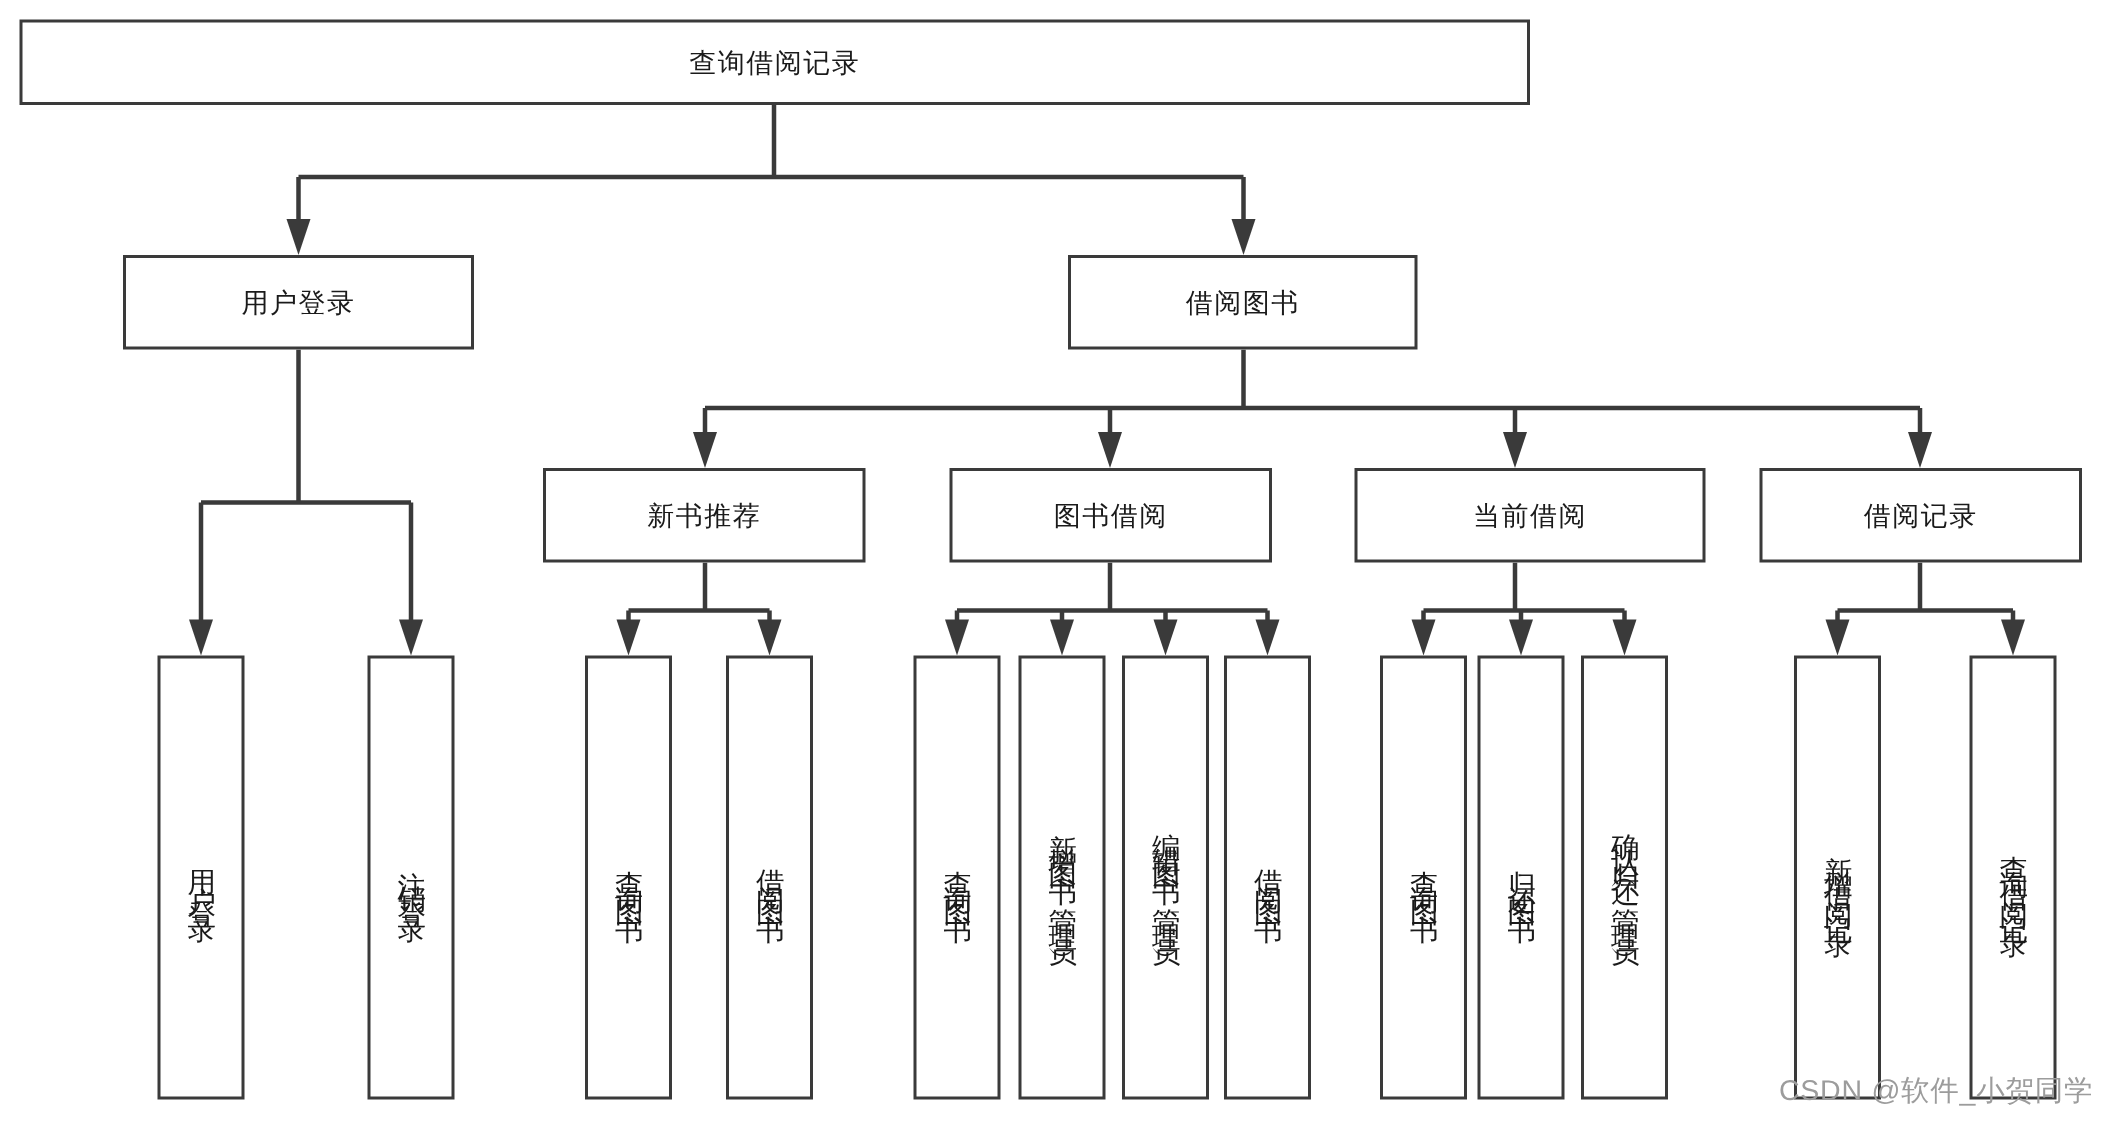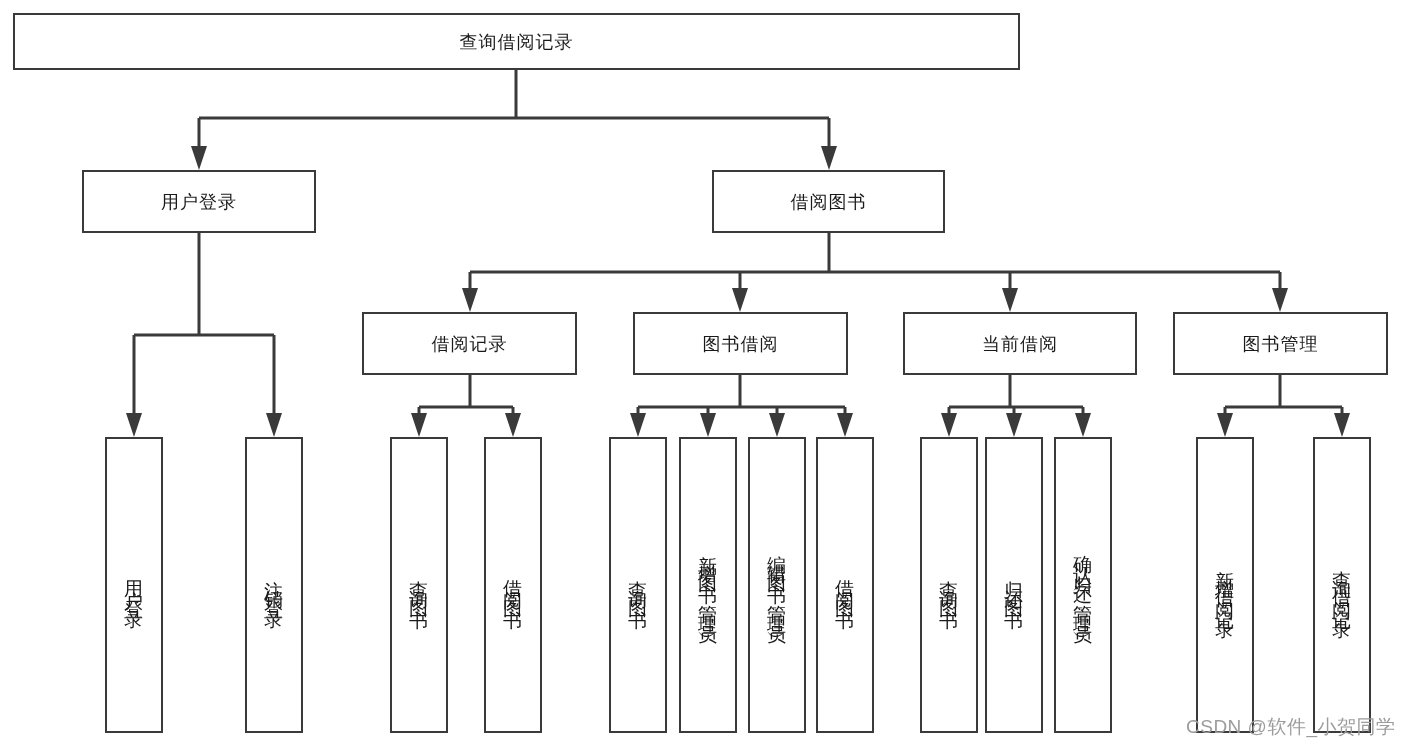--- a/index.html
+++ b/index.html
@@ -104,24 +104,24 @@
     <path d="M1280 375 V407 M1225 407 H1342 M1225 407 V415 M1342 407 V415"></path>
     <polygon points="1217,413 1233,413 1225,437"></polygon>
     <polygon points="1334,413 1350,413 1342,437"></polygon>
   </svg>
 
   <div class="node h" style="left:13px; top:13px; width:1007px; height:57px">查询借阅记录</div>
 
   <div class="node h" style="left:82px; top:170px; width:234px; height:63px">用户登录</div>
   <div class="node h" style="left:712px; top:170px; width:233px; height:63px">借阅图书</div>
 
-  <div class="node h" style="left:362px; top:312px; width:215px; height:63px">借阅记录</div>
+  <div class="node h" style="left:362px; top:312px; width:215px; height:63px">新书推荐</div>
   <div class="node h" style="left:633px; top:312px; width:215px; height:63px">图书借阅</div>
   <div class="node h" style="left:903px; top:312px; width:234px; height:63px">当前借阅</div>
-  <div class="node h" style="left:1173px; top:312px; width:215px; height:63px">图书管理</div>
+  <div class="node h" style="left:1173px; top:312px; width:215px; height:63px">借阅记录</div>
 
   <div class="node v" style="left:105px; top:437px; width:58px; height:296px">
     <span class="vtext">用户登录</span>
   </div>
   <div class="node v" style="left:245px; top:437px; width:58px; height:296px">
     <span class="vtext">注销登录</span>
   </div>
 
   <div class="node v" style="left:390px; top:437px; width:58px; height:296px">
     <span class="vtext">查询图书</span>

